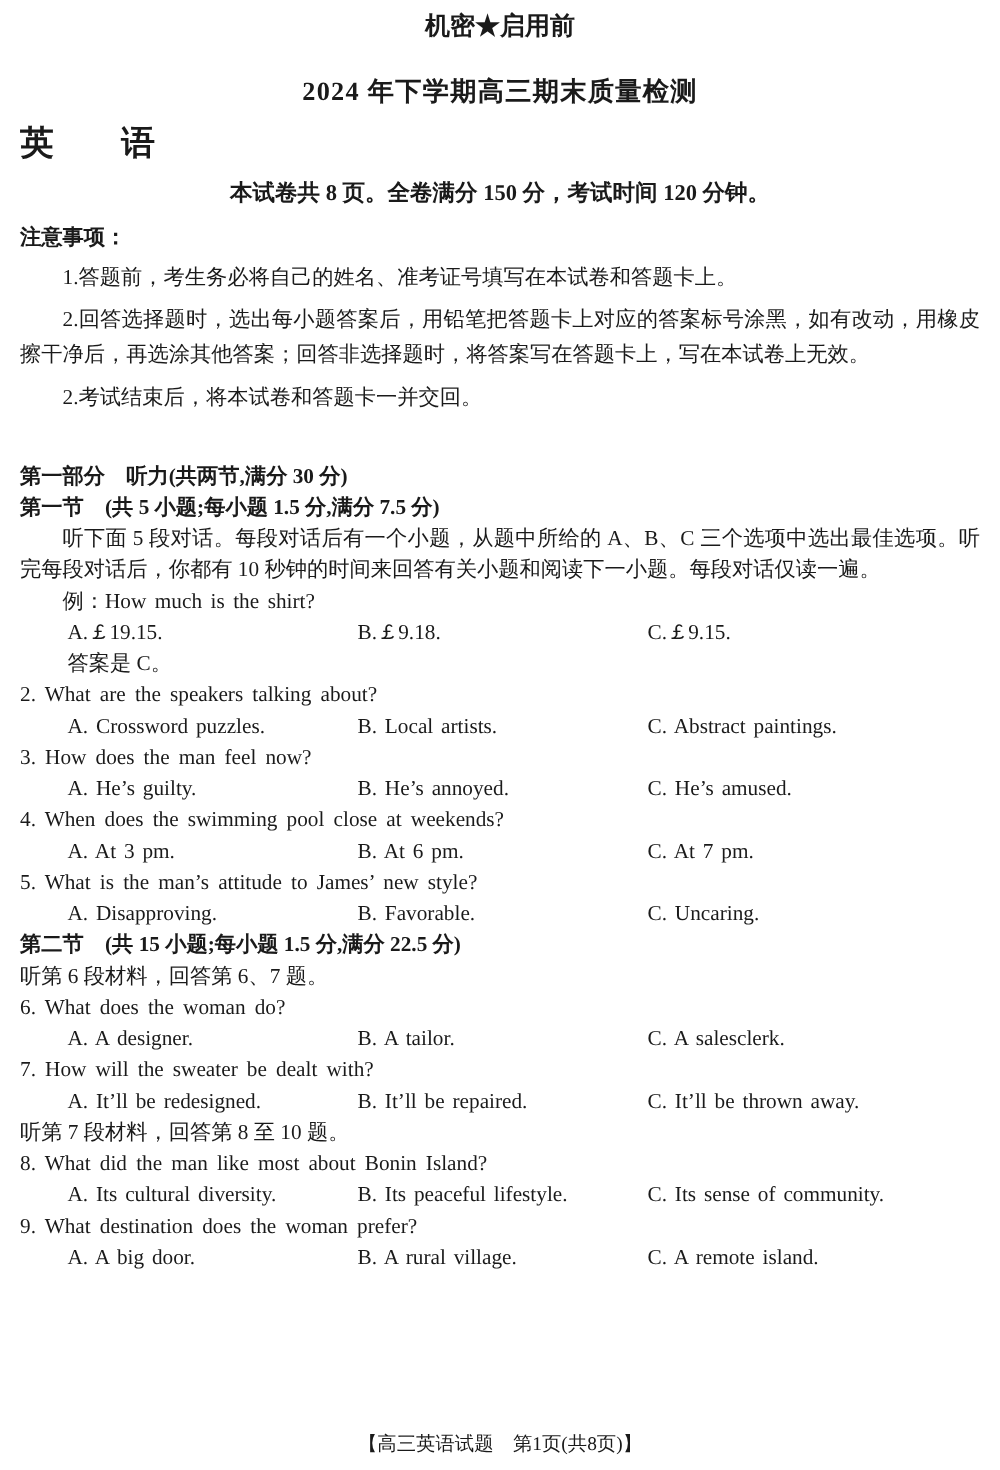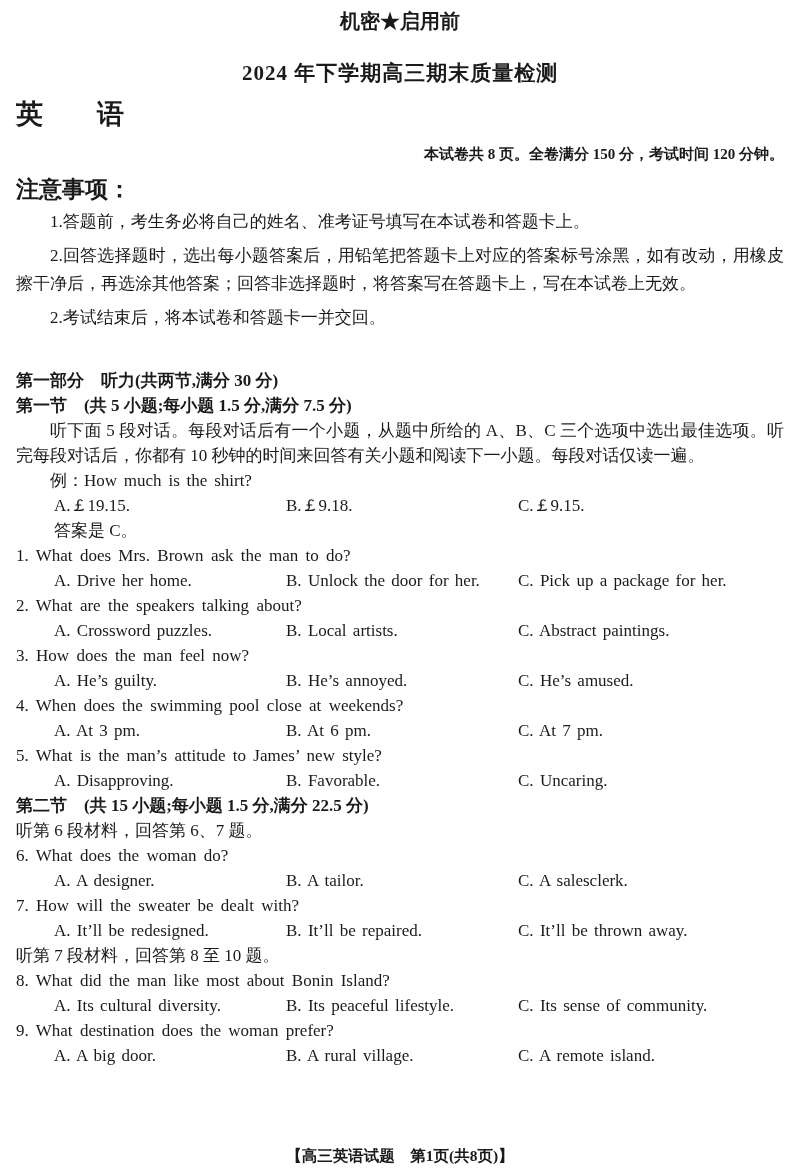--- a/index.html
+++ b/index.html
@@ -5,38 +5,38 @@
   html,body{margin:0;padding:0;}
   body{
     width:800px;height:1176px;background:#ffffff;color:#1a1a1a;
     font-family:"Liberation Serif","DejaVu Serif",serif;
     font-size:17px;position:relative;overflow:hidden;
   }
   .page{padding:12px 16px 0 16px;}
   .classification{text-align:center;font-weight:bold;font-size:20px;line-height:18px;}
   .title{text-align:center;font-weight:bold;font-size:21px;line-height:30px;margin-top:28px;letter-spacing:1px;}
   .subject{text-align:left;font-weight:bold;font-size:27px;line-height:40px;margin-top:6px;}
-  .info{text-align:right;font-weight:bold;font-size:15px;line-height:25px;margin-top:8px;}
-  .notice-heading{font-weight:bold;font-size:23px;line-height:25px;margin-top:10px;}
+  .info{text-align:center;font-weight:bold;font-size:18px;line-height:25px;margin-top:8px;}
+  .notice-heading{font-weight:bold;font-size:17px;line-height:25px;margin-top:10px;}
   .notice-item{line-height:28px;margin-top:6px;text-indent:2em;text-align:justify;}
   .part-heading{font-weight:bold;line-height:25px;margin-top:36px;}
   .section-heading{font-weight:bold;line-height:25px;}
   .para{line-height:25px;text-indent:2em;text-align:justify;}
   .example-q{line-height:25px;text-indent:2em;word-spacing:0.15em;}
   .example-answer{line-height:25px;margin-left:38px;}
   .q-text{line-height:25px;word-spacing:0.18em;}
   .options{
     display:grid;grid-template-columns:232px 232px auto;
     margin-left:38px;line-height:25px;word-spacing:0.12em;
   }
   .option{white-space:nowrap;}
   .material{line-height:25px;}
   .footer{
     position:absolute;left:0;bottom:10px;width:100%;
-    text-align:center;font-weight:bold;font-size:15.5px;line-height:20px;
+    text-align:center;font-weight:normal;font-size:15.5px;line-height:20px;
   }
 </style>
 </head>
 <body>
 
 <div class="page">
   <div class="classification">机密★启用前</div>
   <div class="title">2024 年下学期高三期末质量检测</div>
   <div class="subject">英　　语</div>
   <div class="info">本试卷共 8 页。全卷满分 150 分，考试时间 120 分钟。</div>
@@ -54,28 +54,20 @@
 
   <div class="example-q">例：How much is the shirt?</div>
   <div class="options" id="example-options">
       <div class="option">A.￡19.15.</div>
       <div class="option">B.￡9.18.</div>
       <div class="option">C.￡9.15.</div>
     </div>
   <div class="example-answer">答案是 C。</div>
 
   <div id="section1-questions">
-      <div class="question">
-        <div class="q-text">1. What does Mrs. Brown ask the man to do?</div>
-        <div class="options">
-          <div class="option">A. Drive her home.</div>
-          <div class="option">B. Unlock the door for her.</div>
-          <div class="option">C. Pick up a package for her.</div>
-        </div>
-      </div>
       <div class="question">
         <div class="q-text">2. What are the speakers talking about?</div>
         <div class="options">
           <div class="option">A. Crossword puzzles.</div>
           <div class="option">B. Local artists.</div>
           <div class="option">C. Abstract paintings.</div>
         </div>
       </div>
       <div class="question">
         <div class="q-text">3. How does the man feel now?</div>

